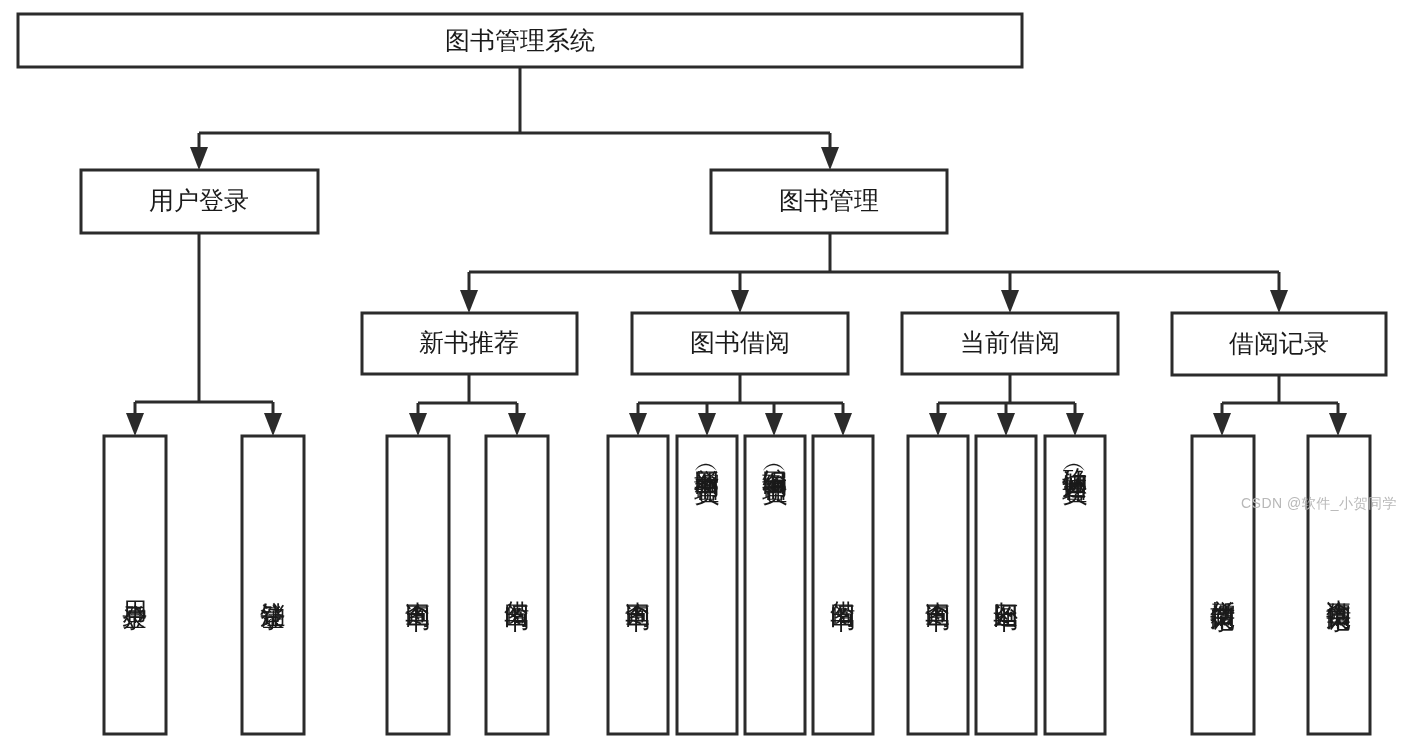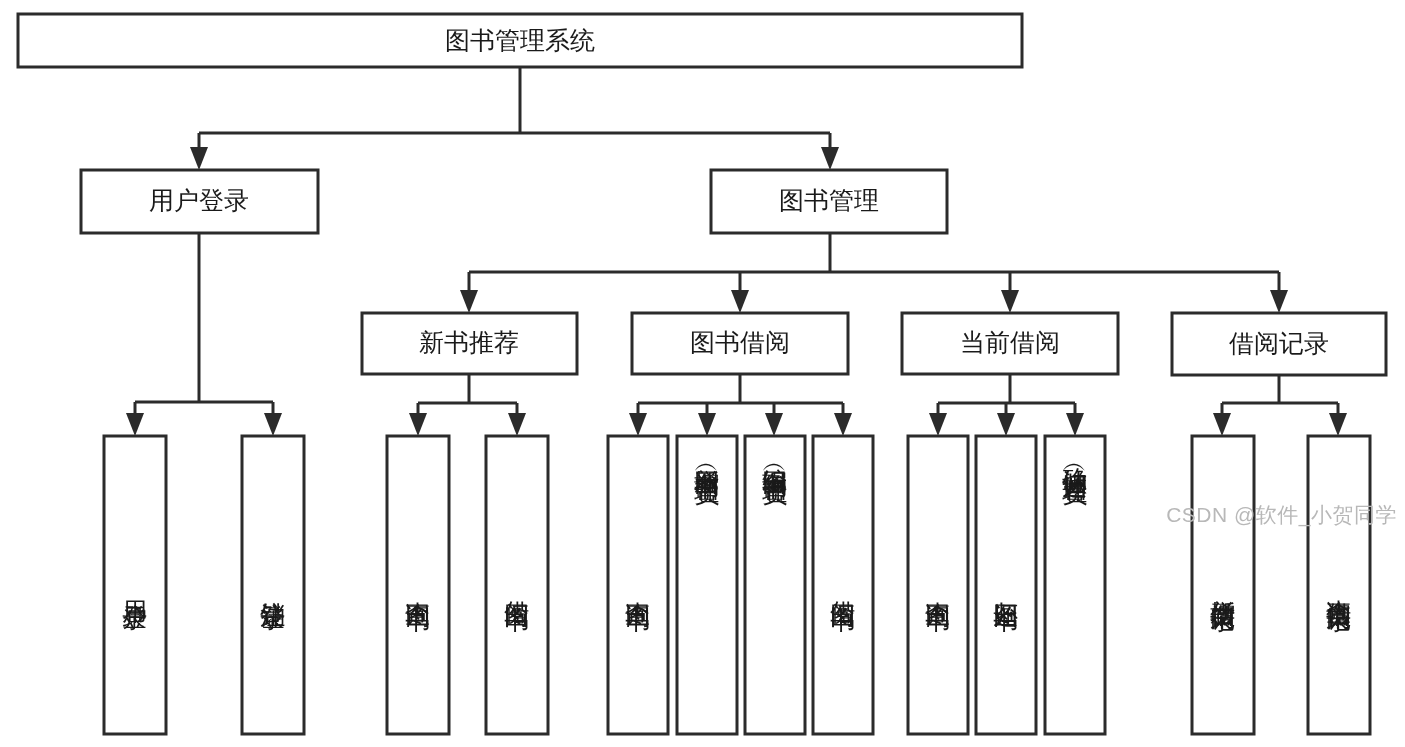--- a/index.html
+++ b/index.html
@@ -60,23 +60,23 @@
     line-height: 1.22;
     color: #1a1a1a;
     writing-mode: vertical-rl;
     text-orientation: upright;
     letter-spacing: 2px;
     white-space: nowrap;
   }
   .watermark {
     position: absolute;
     right: 8px;
-    bottom: 4px;
-    font-family: "Liberation Sans", "DejaVu Sans", sans-serif;
-    font-size: 21px;
+    bottom: 20px;
+    font-family: "Liberation Sans", "DejaVu Sans", sans-serif;
+    font-size: 14px;
     color: #b8b8b8;
     letter-spacing: 0.5px;
     white-space: nowrap;
     user-select: none;
   }
 </style>
 </head>
 <body>
 
 <div id="diagram-root">

